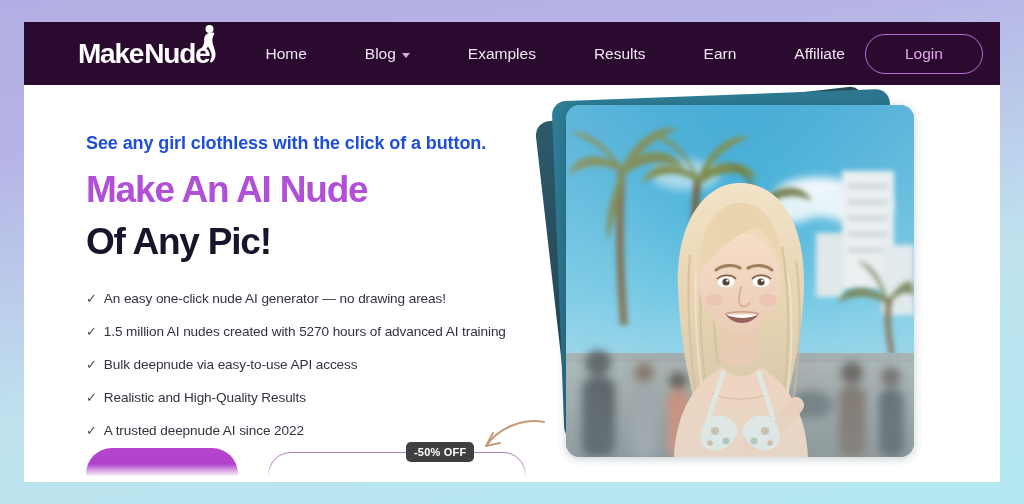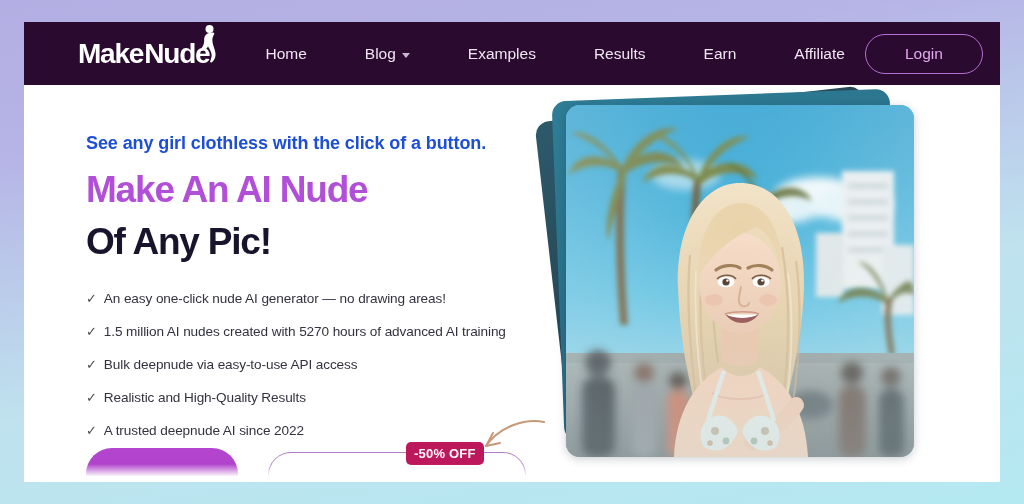--- a/index.html
+++ b/index.html
@@ -190,23 +190,23 @@
     background:transparent;
     cursor:pointer;
     font-family:"Liberation Sans", sans-serif;
     overflow:hidden;
     text-indent:-9999px;
   }
 
   #discount-badge {
     position:absolute;
     left:320px; top:-6px;
-    background:#be185d;
+    background:#404040;
     color:#ffffff;
-    font-size:13px;
+    font-size:11px;
     font-weight:700;
     letter-spacing:0.2px;
     padding:4px 8px 4px 8px;
     border-radius:5px;
     white-space:nowrap;
     z-index:5;
   }
 
   #badge-arrow {
     position:absolute;

